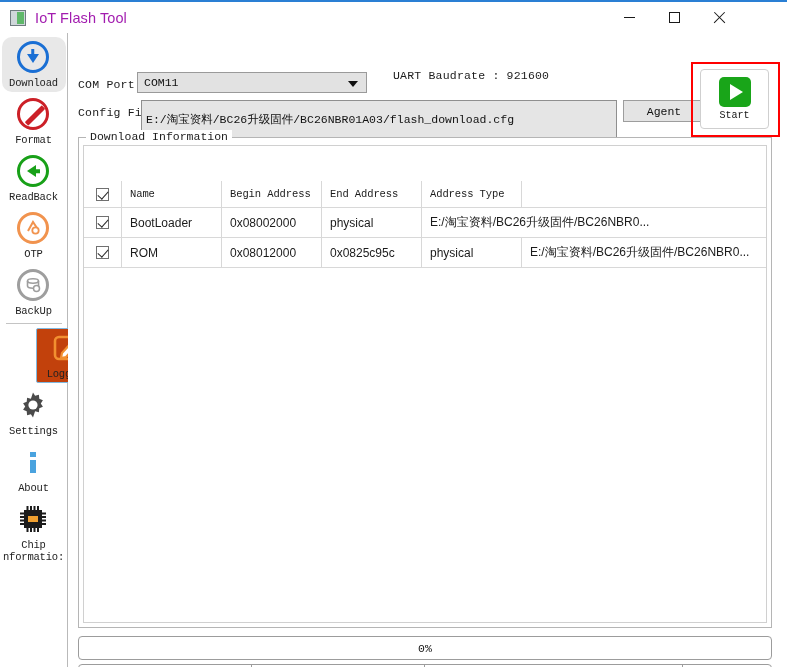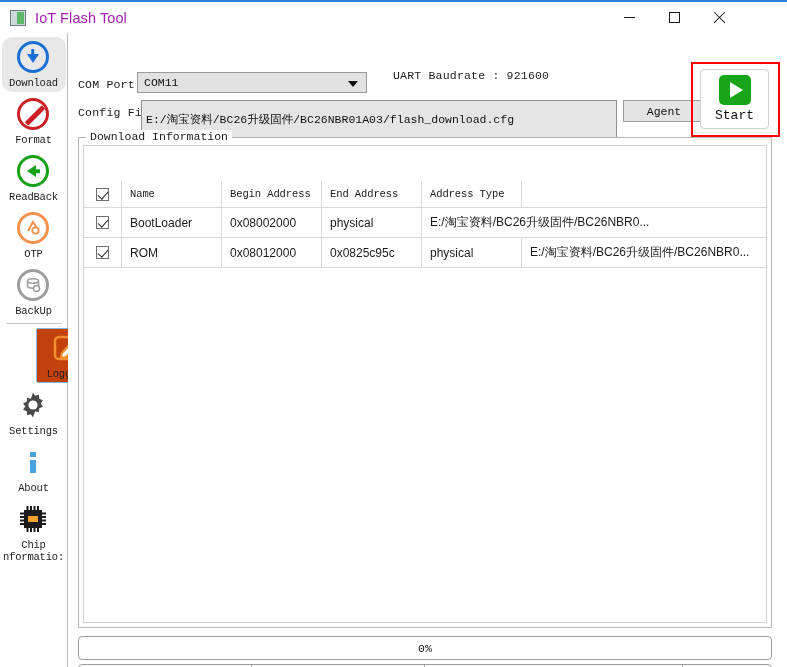--- a/index.html
+++ b/index.html
@@ -217,21 +217,21 @@
   }
   #start-triangle {
     width: 0; height: 0;
     border-top: 8px solid transparent;
     border-bottom: 8px solid transparent;
     border-left: 13px solid #ffffff;
     margin-left: 3px;
   }
   #start-label {
     font-family: "Liberation Mono", monospace;
-    font-size: 13px; color: #111; margin-top: 2px;
+    font-size: 10px; color: #111; margin-top: 2px;
   }
 
   
   #groupbox {
     position: absolute; left: 10px; top: 104px;
     width: 694px; height: 491px;
     border: 1px solid #b5b5b5;
   }
   #group-title {
     position: absolute; left: 18px; top: 97px;

